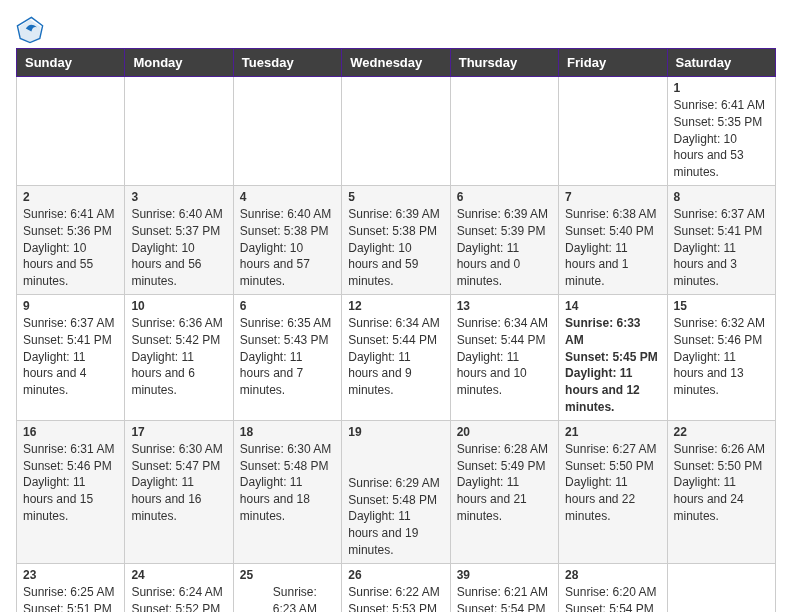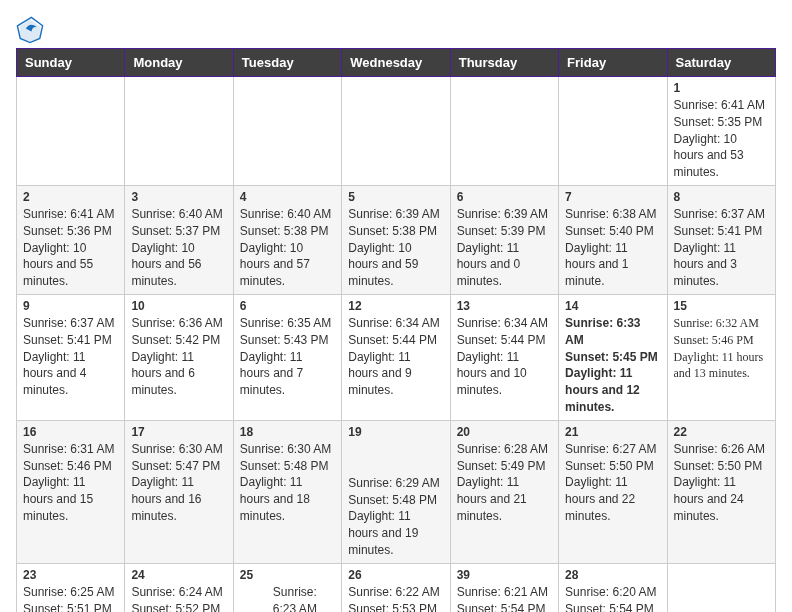--- a/index.html
+++ b/index.html
@@ -210,21 +210,21 @@
 Daylight: 11 hours and 10 minutes.</div>
         </td>
         <td>
           <span class="day-number">14</span>
           <div class="day-info" style="white-space: pre-wrap; font-weight: bold;">Sunrise: 6:33 AM
 Sunset: 5:45 PM
 Daylight: 11 hours and 12 minutes.</div>
         </td>
         <td>
           <span class="day-number">15</span>
-          <div class="day-info" style="white-space: pre-wrap; font-family: Liberation Serif, serif;">Sunrise: 6:32 AM
+          <div class="day-info" style="white-space: pre-wrap;">Sunrise: 6:32 AM
 Sunset: 5:46 PM
 Daylight: 11 hours and 13 minutes.</div>
         </td>
       </tr>
       <tr>
         <td>
           <span class="day-number">16</span>
           <div class="day-info" style="white-space: pre-wrap;">Sunrise: 6:31 AM
 Sunset: 5:46 PM
 Daylight: 11 hours and 15 minutes.</div>

